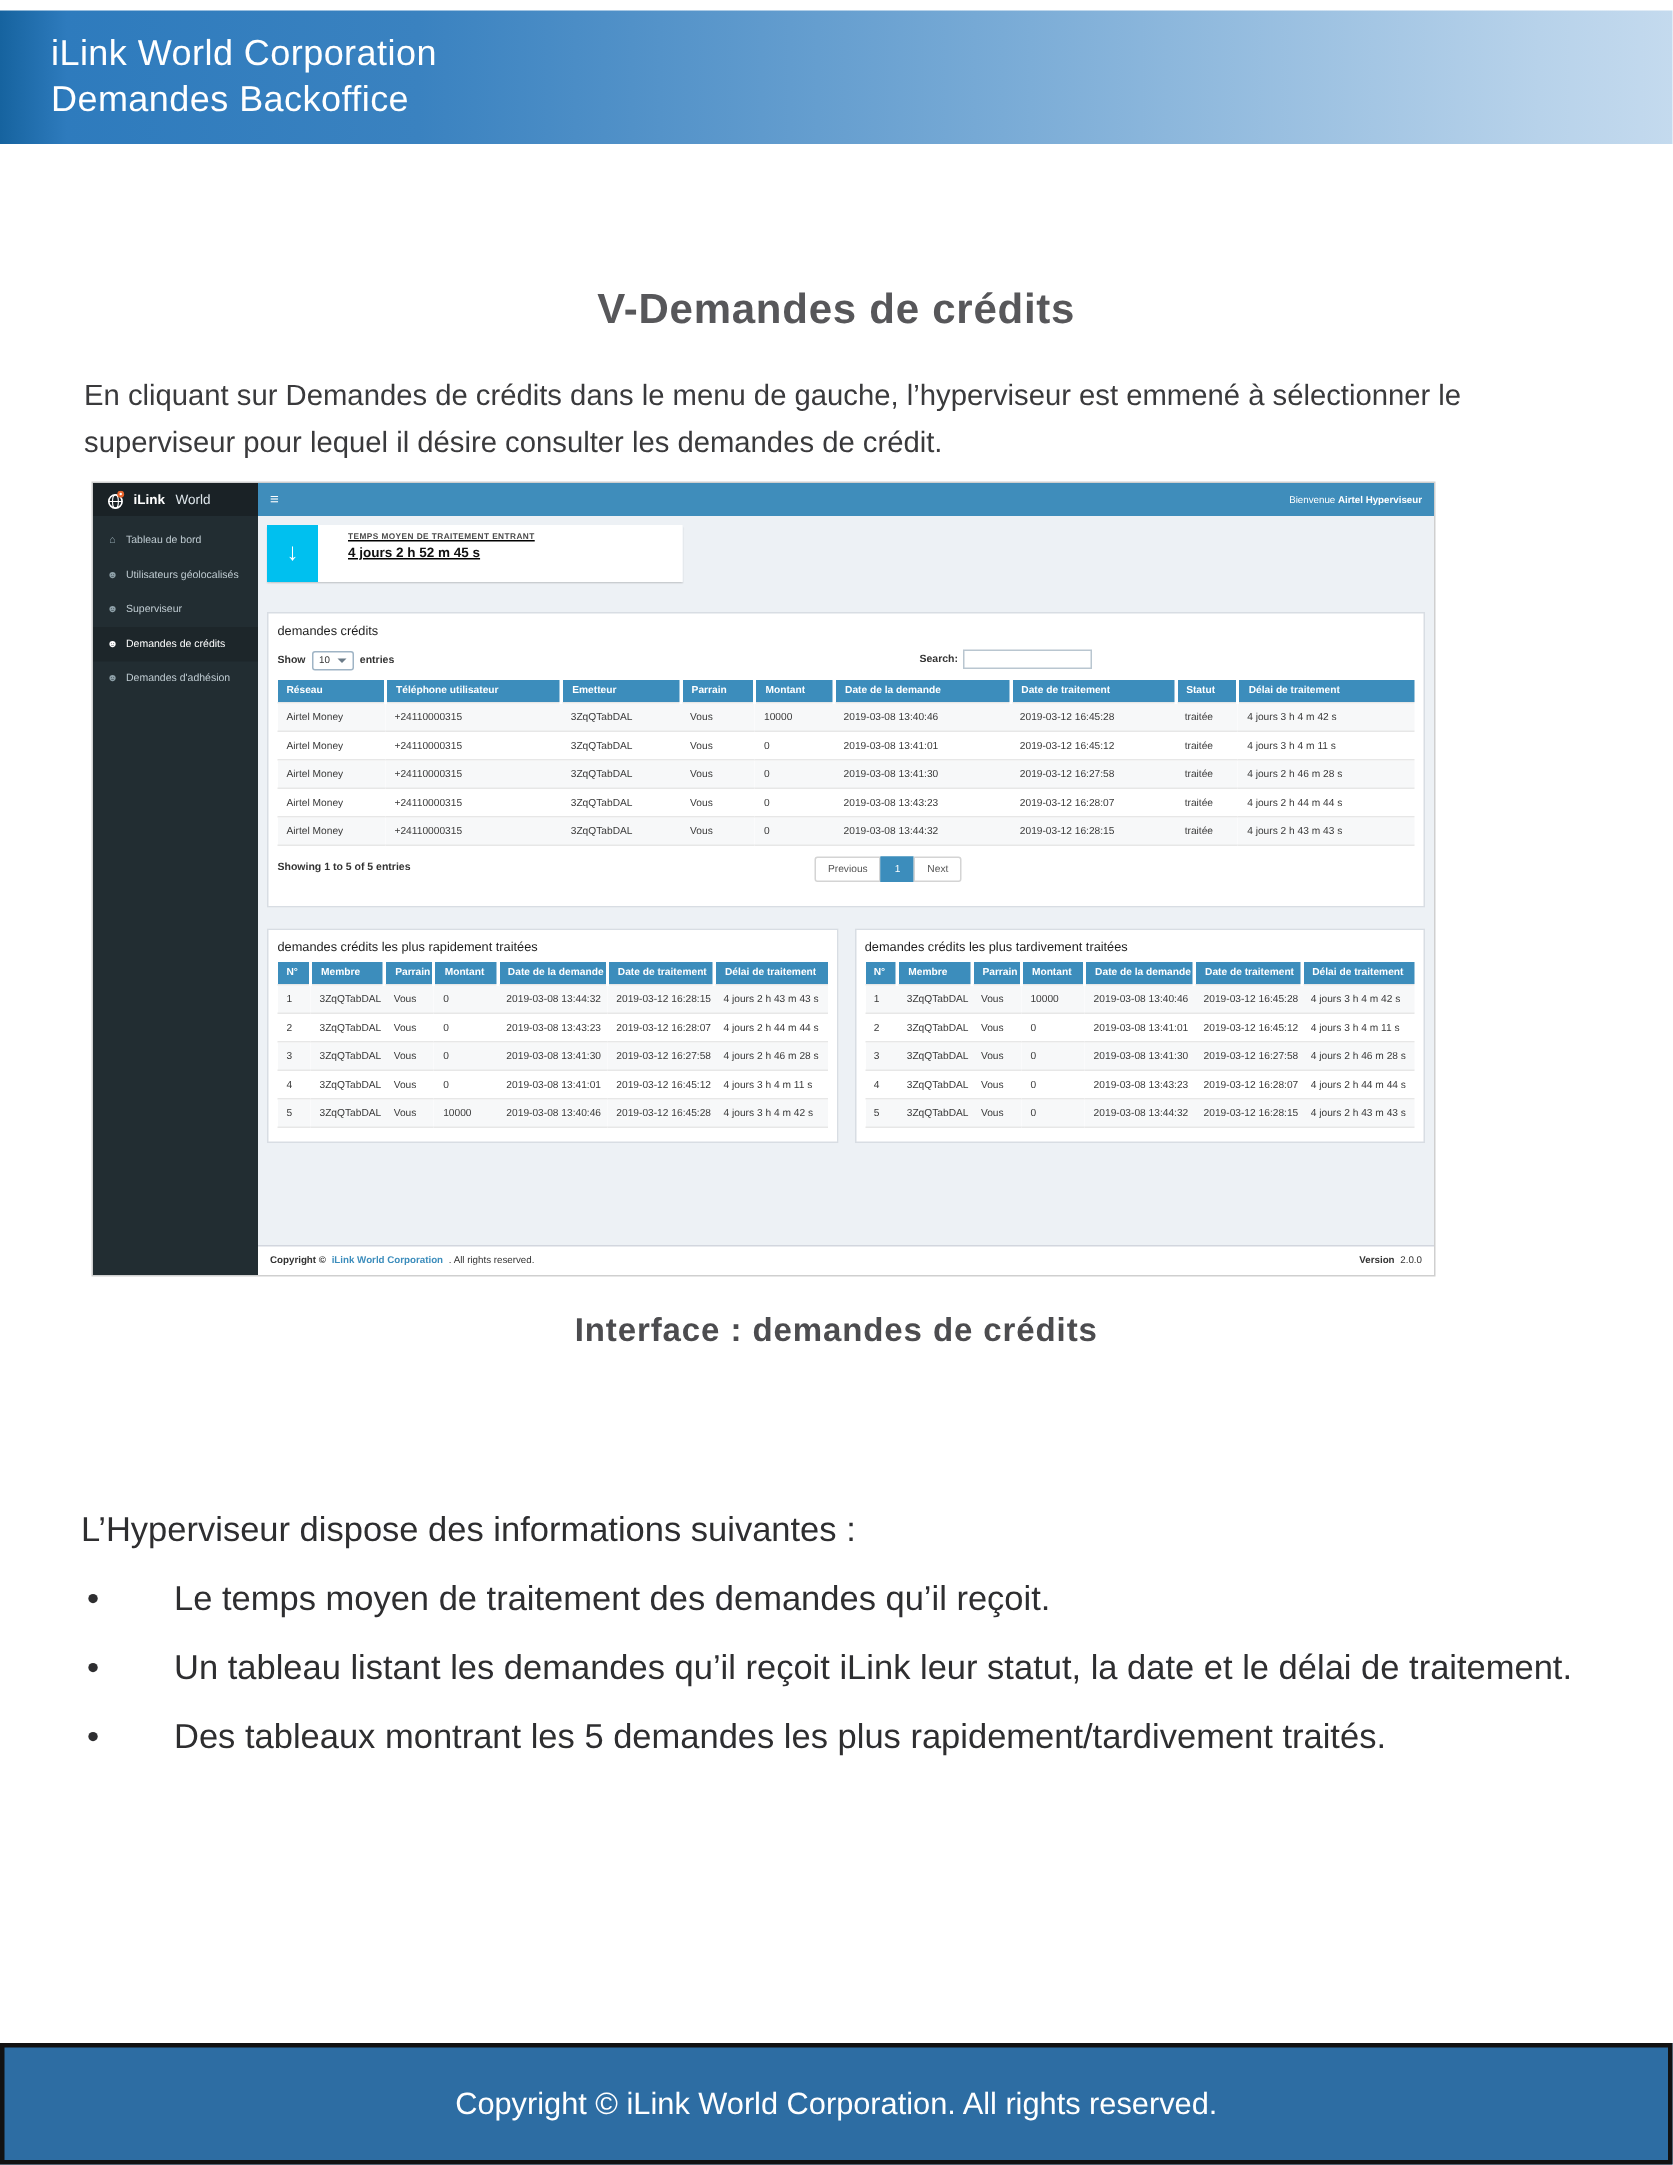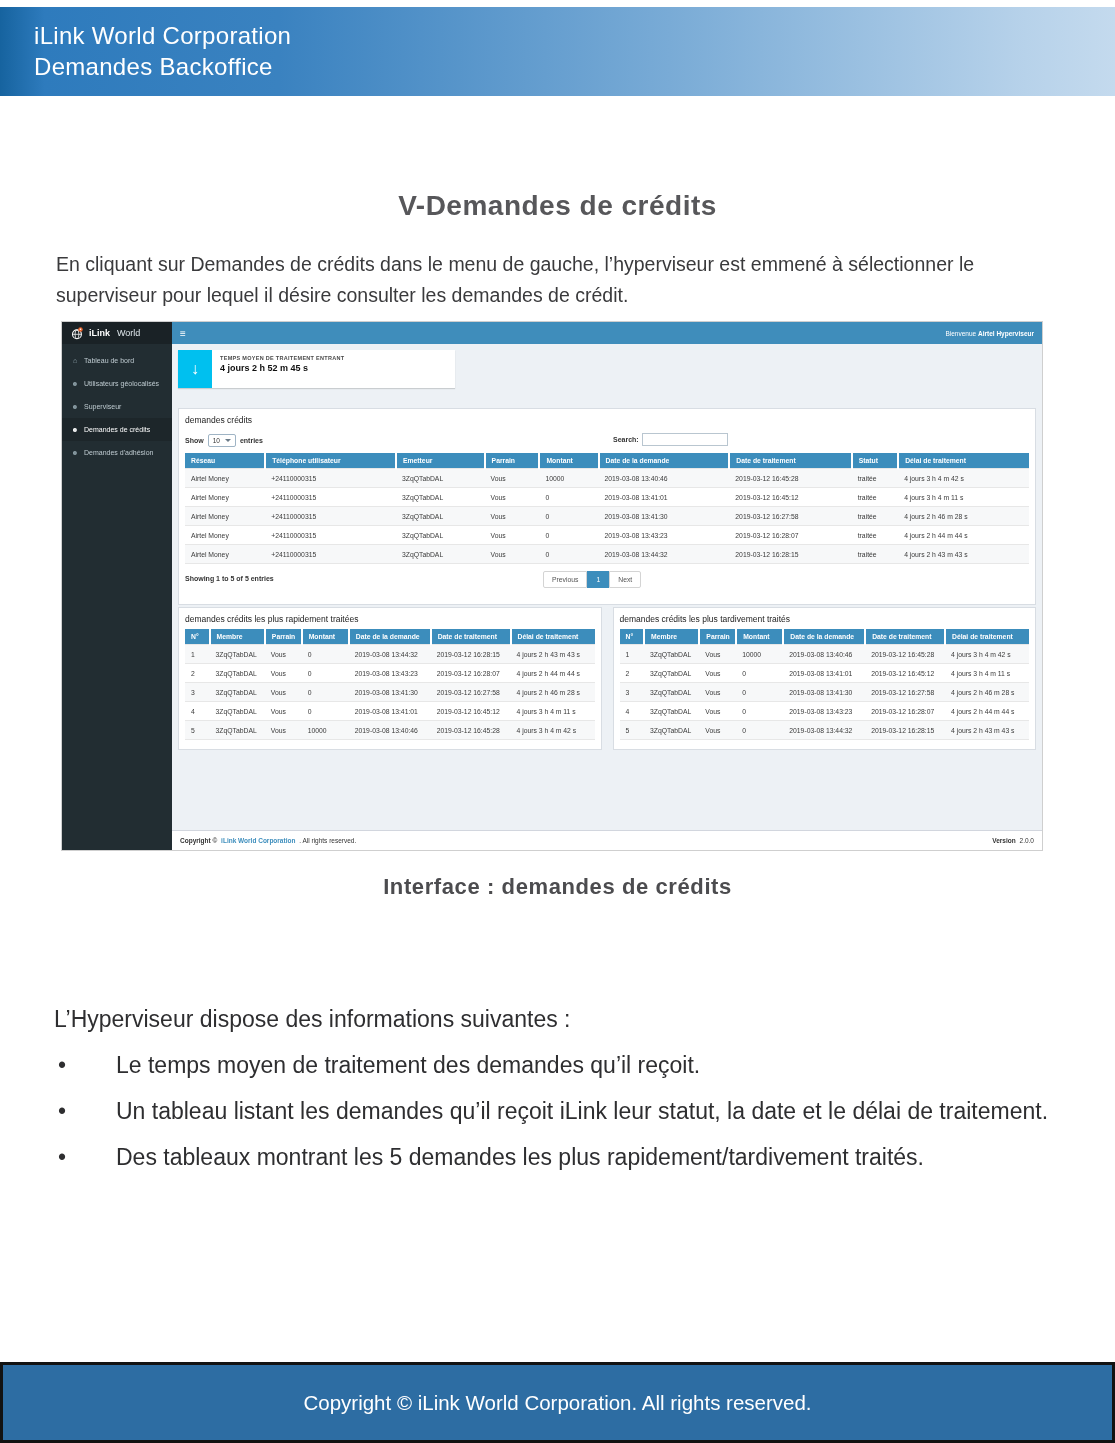--- a/index.html
+++ b/index.html
@@ -38,21 +38,21 @@
 
   .doc-footer{
     position:absolute; left:0; top:1362px; width:1115px; height:81px;
     background:#2d6da3; border:3px solid #121212;
     display:flex; align-items:center; justify-content:center;
     color:#fff; font-size:20.5px;
   }
 
   
   .shot{
-    position:absolute; left:62px; top:322px; width:980px; height:528px;
+    position:absolute; left:62px; top:322px; width:894px; height:528px;
     background:#edf1f5; box-shadow:0 0 0 1px #cfcfcf; font-size:7px;
   }
   .shot-nav{ height:22px; display:flex; }
   .brand{
     width:110px; background:#1a2226; color:#fff; display:flex; align-items:center;
     padding-left:9px; gap:5px; font-size:9px; cursor:pointer;
   }
   .brand .b-bold{ font-weight:bold; }
   .brand .b-light{ font-weight:normal; color:#dfe7ec; margin-left:2px; }
   .globe{ position:relative; width:13px; height:13px; display:inline-block; }
@@ -70,21 +70,21 @@
   .side-item .si{ font-size:7px; width:8px; text-align:center; color:#8ea0a8; }
   .side-item.active{ background:#1d262a; color:#fff; }
   .side-item.active .si{ color:#fff; }
 
   .content{ flex:1; display:flex; flex-direction:column; background:#edf1f5; overflow:hidden; }
   .content-inner{ padding:6px; flex:1; display:flex; flex-direction:column; }
 
   .kpi{ display:flex; width:277px; height:38px; box-shadow:0 1px 1px rgba(0,0,0,.15); }
   .kpi-icon{ width:34px; background:#00c0ef; color:#fff; font-size:16px; font-weight:bold;
              display:flex; align-items:center; justify-content:center; flex:none; }
-  .kpi-text{ flex:1; background:#fff; padding:5px 8px; }
+  .kpi-text{ flex:1; background:#fff; padding:5px 20px;text-decoration:underline; }
   .kpi-label{ font-size:5.5px; font-weight:bold; color:#4a4a4a; letter-spacing:.3px; text-transform:uppercase; }
   .kpi-value{ font-size:9px; font-weight:bold; color:#101010; margin-top:2px; }
 
   .panel{ background:#fff; border:1px solid #d8dde3; margin-top:20px; padding:6px; position:relative; }
   .panel-title{ font-size:8.5px; color:#1c1c1c; }
 
   .controls{ display:flex; align-items:center; margin-top:8px; position:relative; height:15px; font-size:7px; color:#333; }
   .lbl-b{ font-weight:bold; }
   .select{
     display:inline-flex; align-items:center; border:1px solid #9fb4c5; border-radius:2px;
@@ -126,21 +126,21 @@
   .small-dt th:nth-child(7),.small-dt td:nth-child(7){width:20.5%;}
 
   .table-foot{ position:relative; height:28px; margin-top:6px; font-size:7px; color:#333; }
   .summary{ position:absolute; left:0; top:5px; font-weight:bold; }
   .pager{ position:absolute; left:358px; top:1px; display:flex; }
   .page-btn{ border:1px solid #d4d4d4; background:#fff; color:#555; padding:4px 8px; font-size:6.8px; cursor:pointer; }
   .page-btn.prev{ border-radius:2px 0 0 2px; }
   .page-btn.next{ border-radius:0 2px 2px 0; }
   .page-btn.current{ background:#3c8dbc; border-color:#3c8dbc; color:#fff; }
 
-  .duo{ display:flex; gap:11px; margin-top:2px; }
+  .duo{ display:flex; gap:11px; margin-top:14px; }
   .duo .panel{ flex:1; margin-top:0; padding:6px 6px 9px; }
 
   .app-footer{
     margin-top:auto; background:#fff; border-top:1px solid #d2d6de;
     padding:6px 8px; font-size:6.5px; color:#333; display:flex;
   }
   .af-pre{ font-weight:bold; }
   .af-company{ color:#3c8dbc; font-weight:bold; margin:0 2px; }
   .af-right{ margin-left:auto; }
   .af-vlabel{ font-weight:bold; margin-right:2px; }
@@ -374,21 +374,21 @@
                     <td>10000</td>
                     <td>2019-03-08 13:40:46</td>
                     <td>2019-03-12 16:45:28</td>
                     <td>4 jours 3 h 4 m 42 s</td>
                   </tr>
                 </tbody>
             </table>
           </div>
 
           <div class="panel">
-            <div class="panel-title">demandes crédits les plus tardivement traités</div>
+            <div class="panel-title">demandes crédits les plus tardivement traitées</div>
             <table class="dt small-dt">
               <thead>
                 <tr>
                   <th>N°</th>
                   <th>Membre</th>
                   <th>Parrain</th>
                   <th>Montant</th>
                   <th>Date de la demande</th>
                   <th>Date de traitement</th>
                   <th>Délai de traitement</th>

